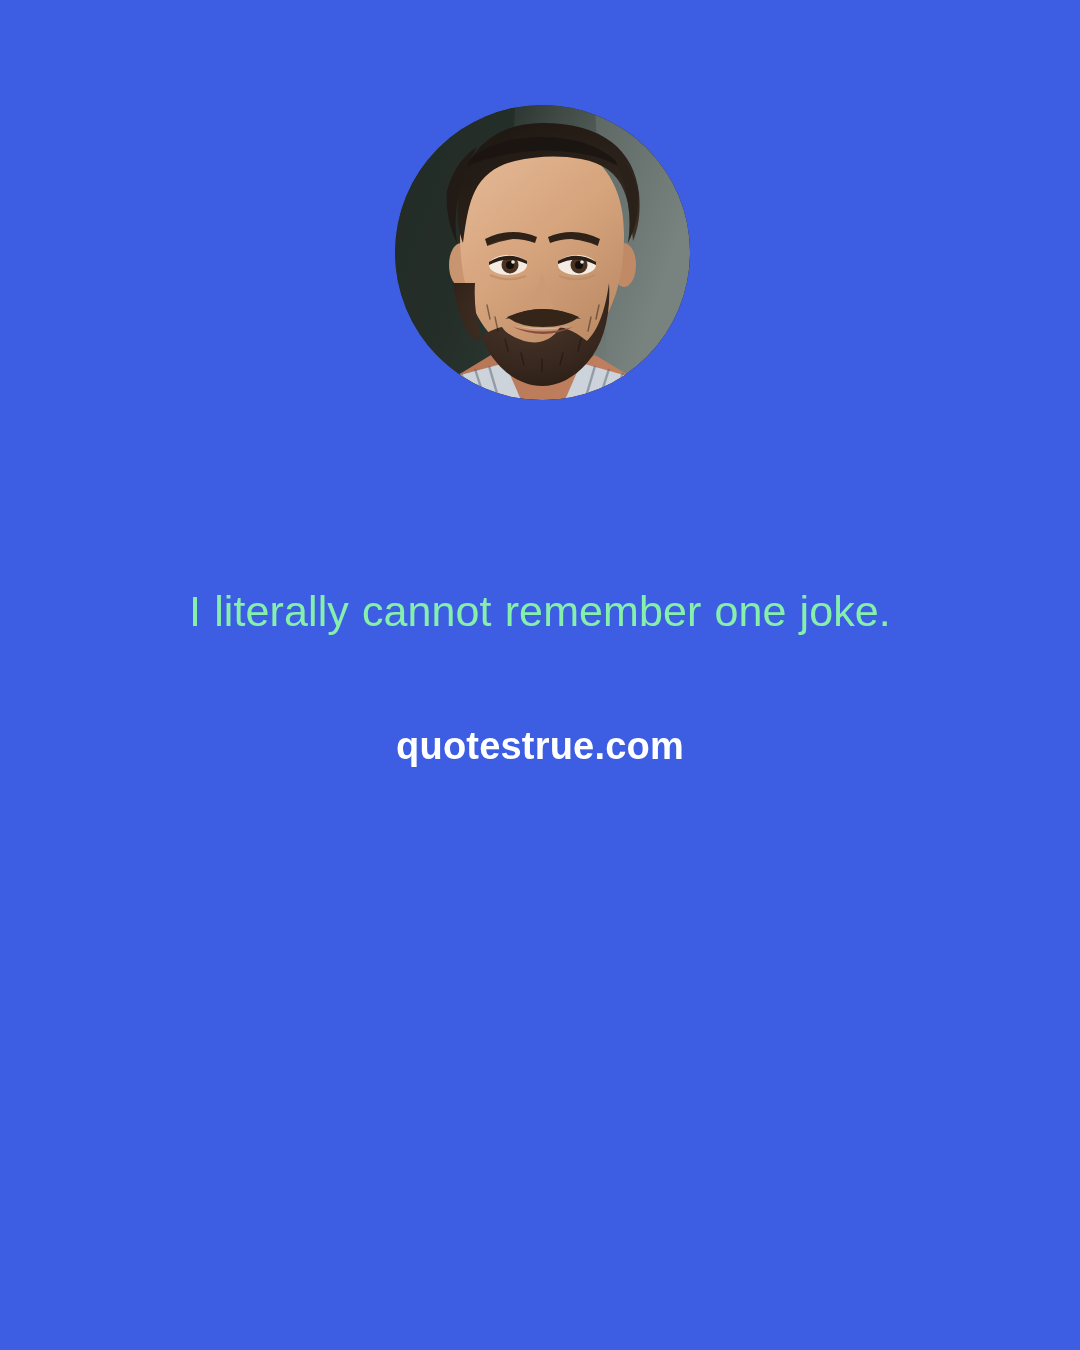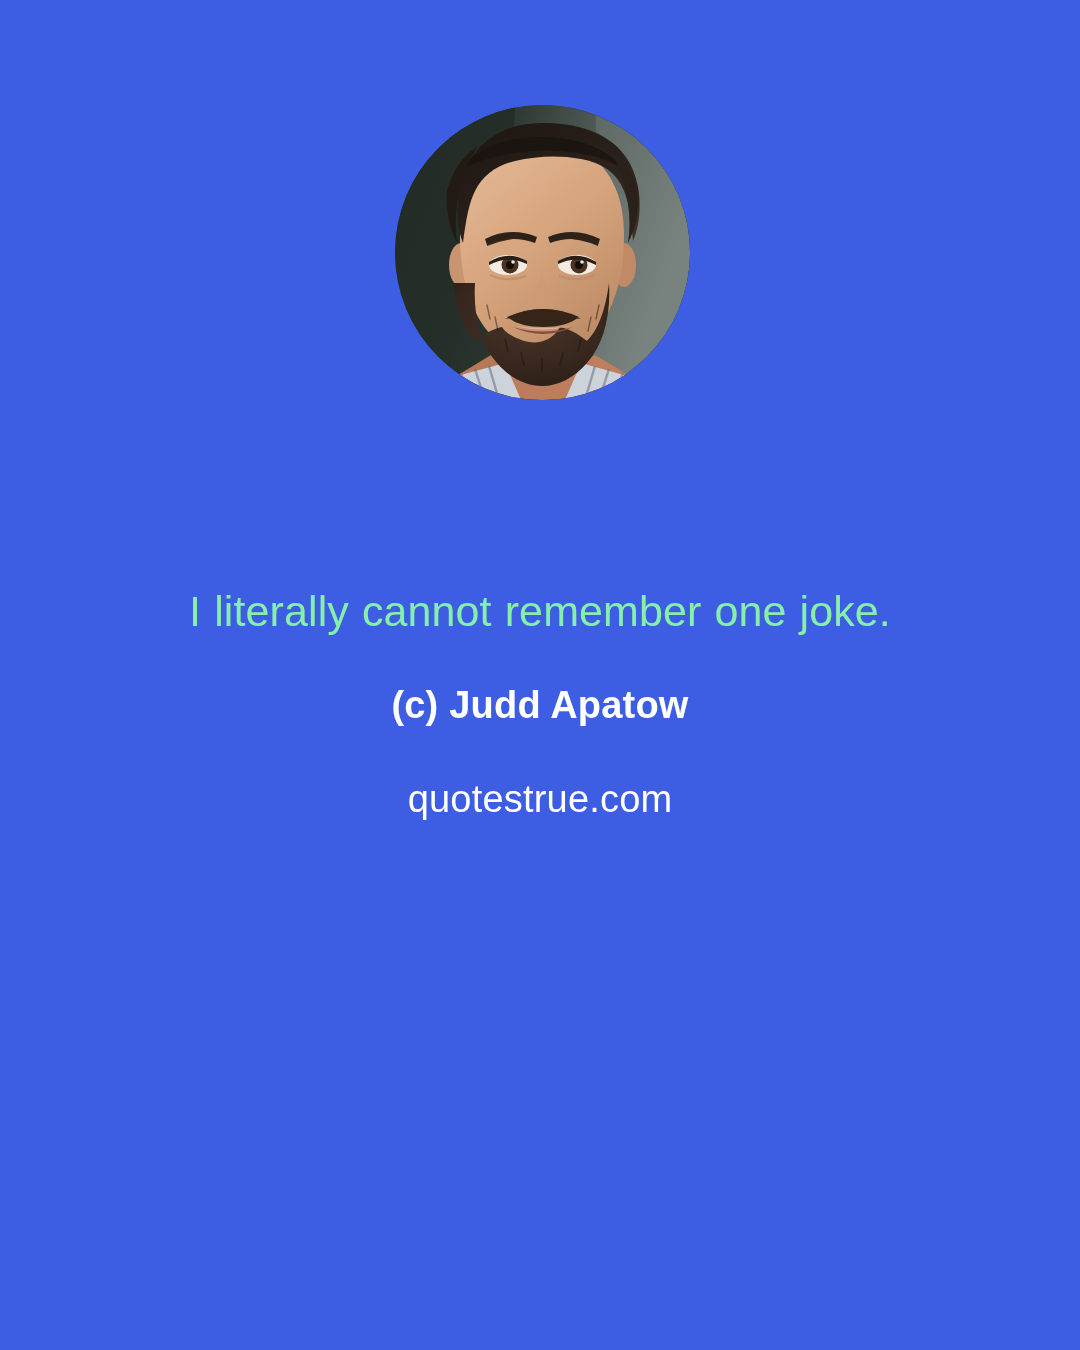--- a/index.html
+++ b/index.html
@@ -71,24 +71,24 @@
     width: 900px;
     font-size: 38px;
     font-weight: 700;
     line-height: 1.2;
     color: #FFFFFF;
     letter-spacing: 0.2px;
   }
 
   .site-line {
     display: block;
-    margin: 48px auto 0 auto;
+    margin: 75px auto 0 auto;
     width: 900px;
     font-size: 38px;
-    font-weight: 400;
+    font-weight: 700;
     line-height: 1.2;
     color: #FFFFFF;
     letter-spacing: 0.2px;
   }
 </style>
 </head>
 <body>
 
 <div class="card">
 
@@ -221,17 +221,16 @@
 
           <ellipse cx="147" cy="150" rx="120" ry="140" fill="none"></ellipse>
           <path d="M0 0 L295 0 L295 295 L0 295 Z" fill="none"></path>
         </g>
       </svg>
     </div>
   </div>
 
   <div class="text-block">
     <div class="quote-text">I literally cannot remember one joke.</div>
-    <div class="author-line">(c) Judd Apatow</div>
     <div class="site-line">quotestrue.com</div>
   </div>
 
 </div>
 
 </body></html>

